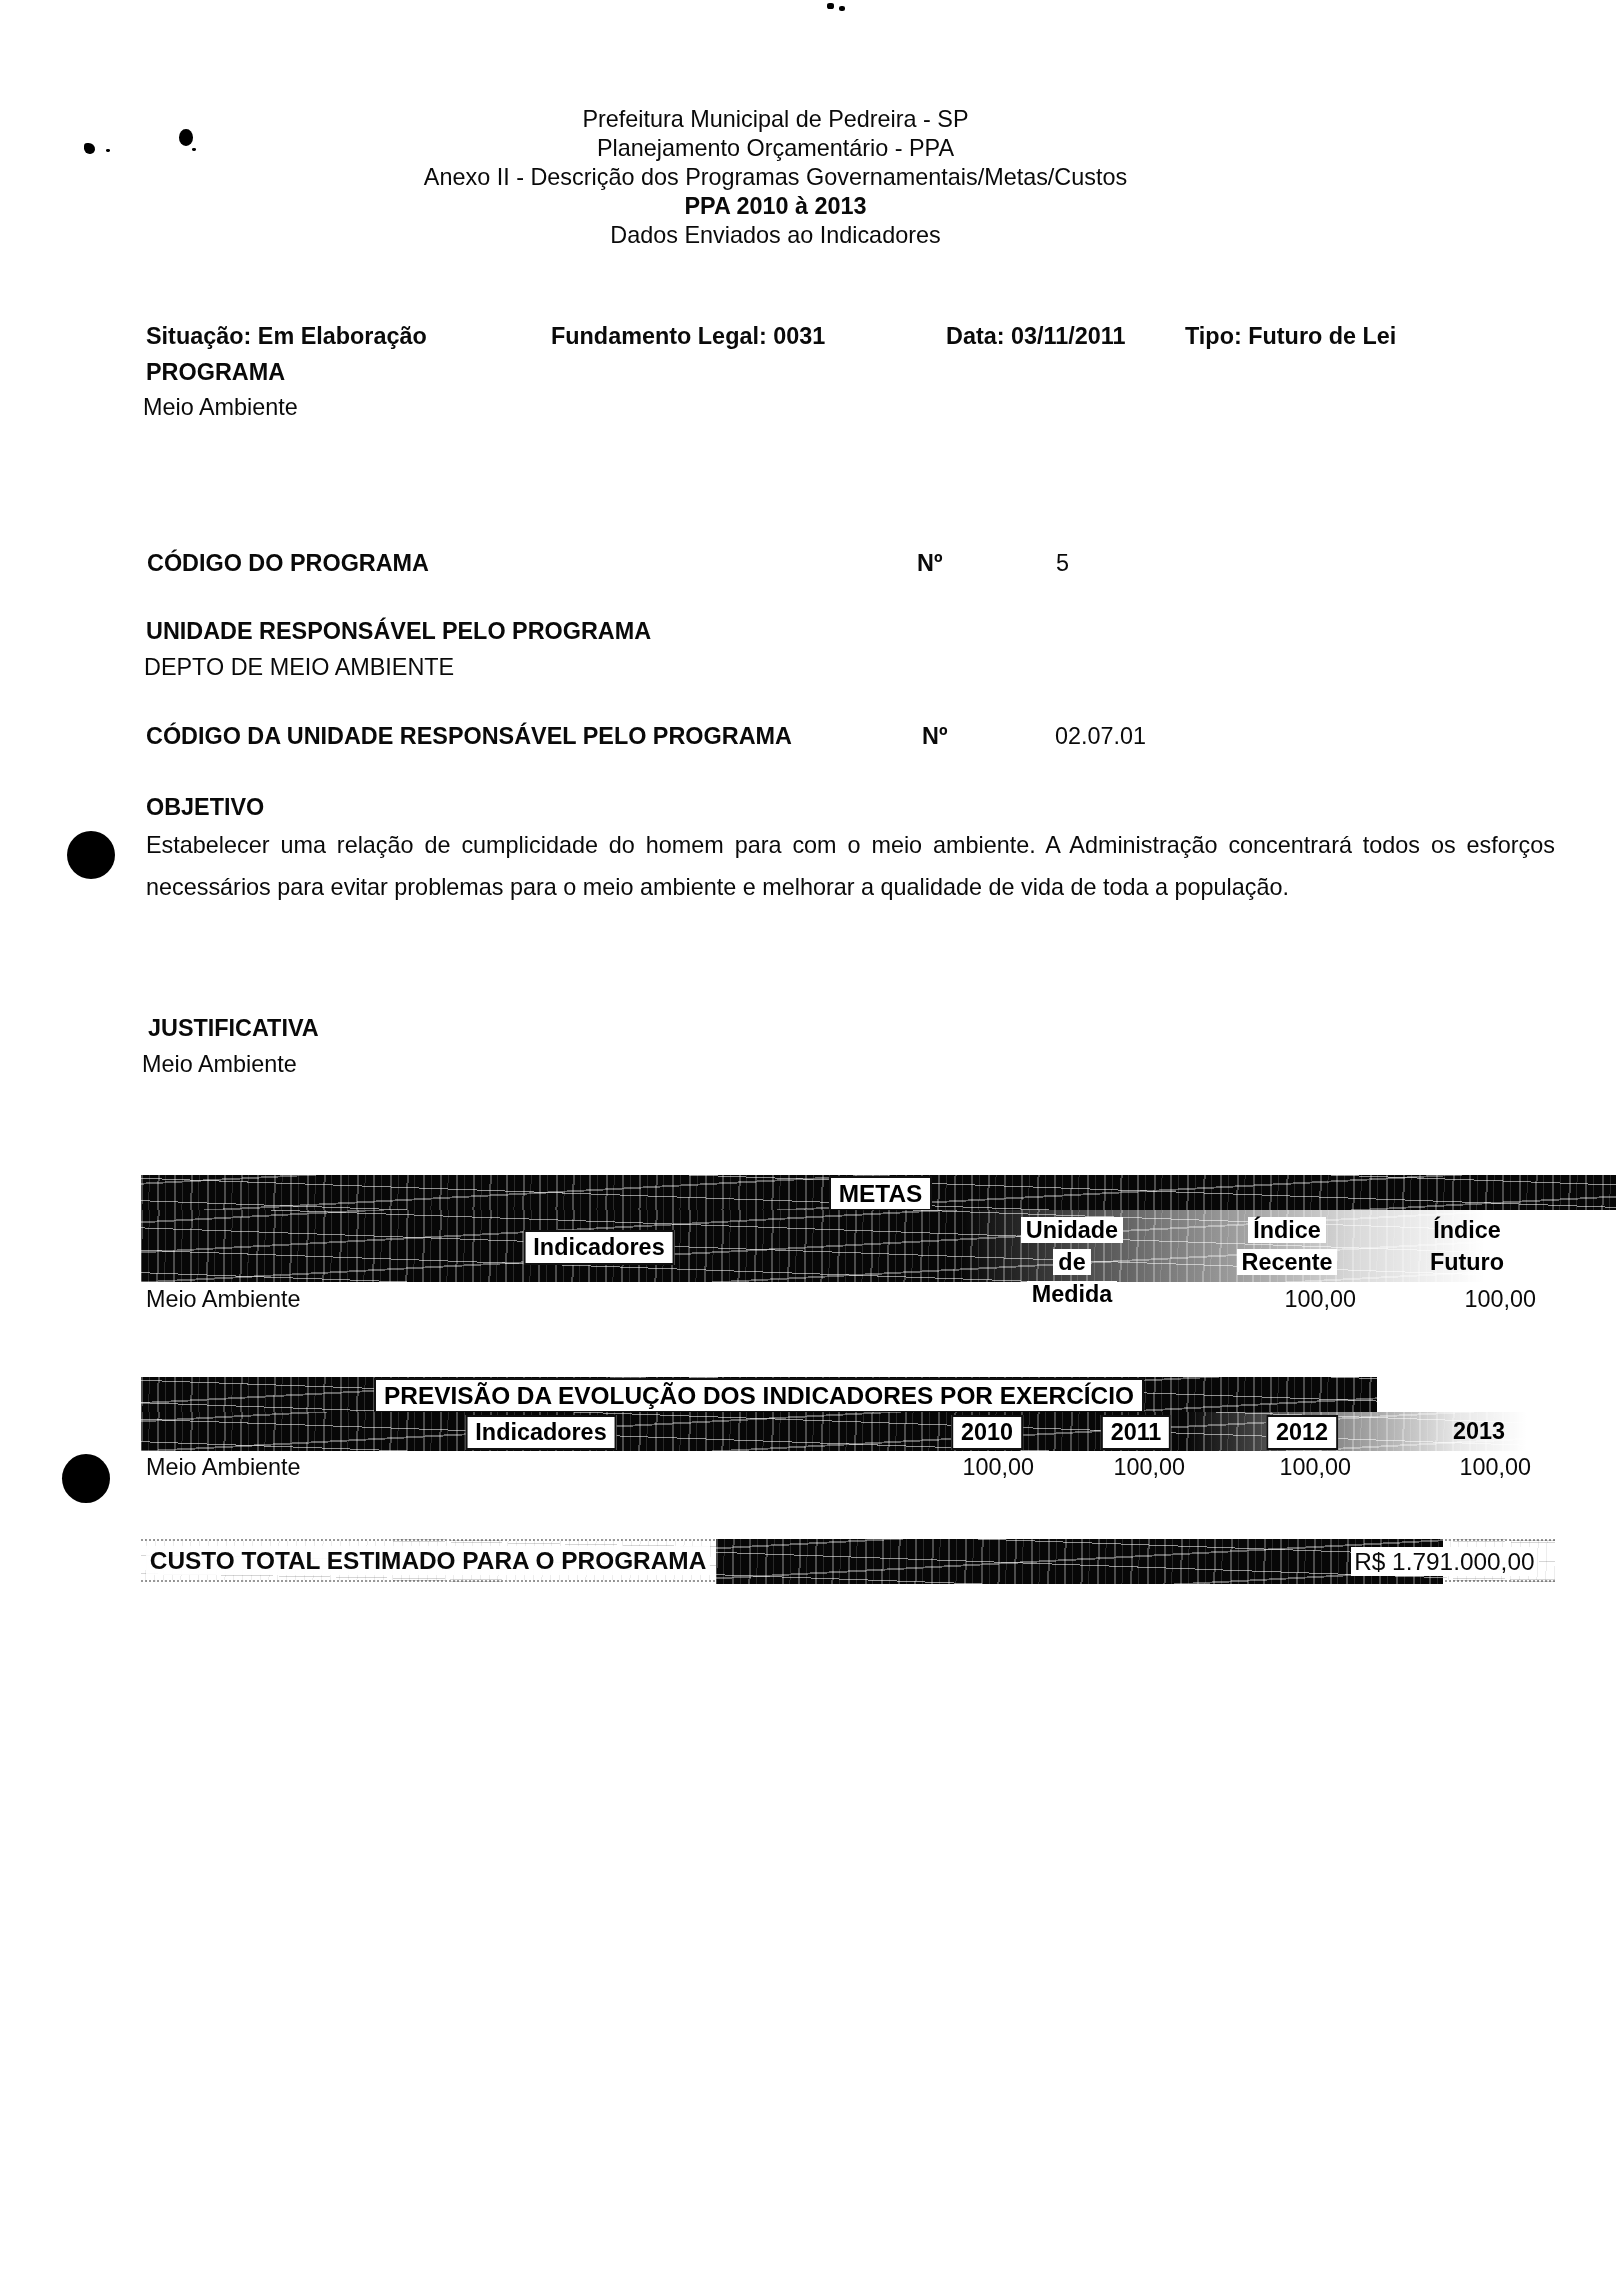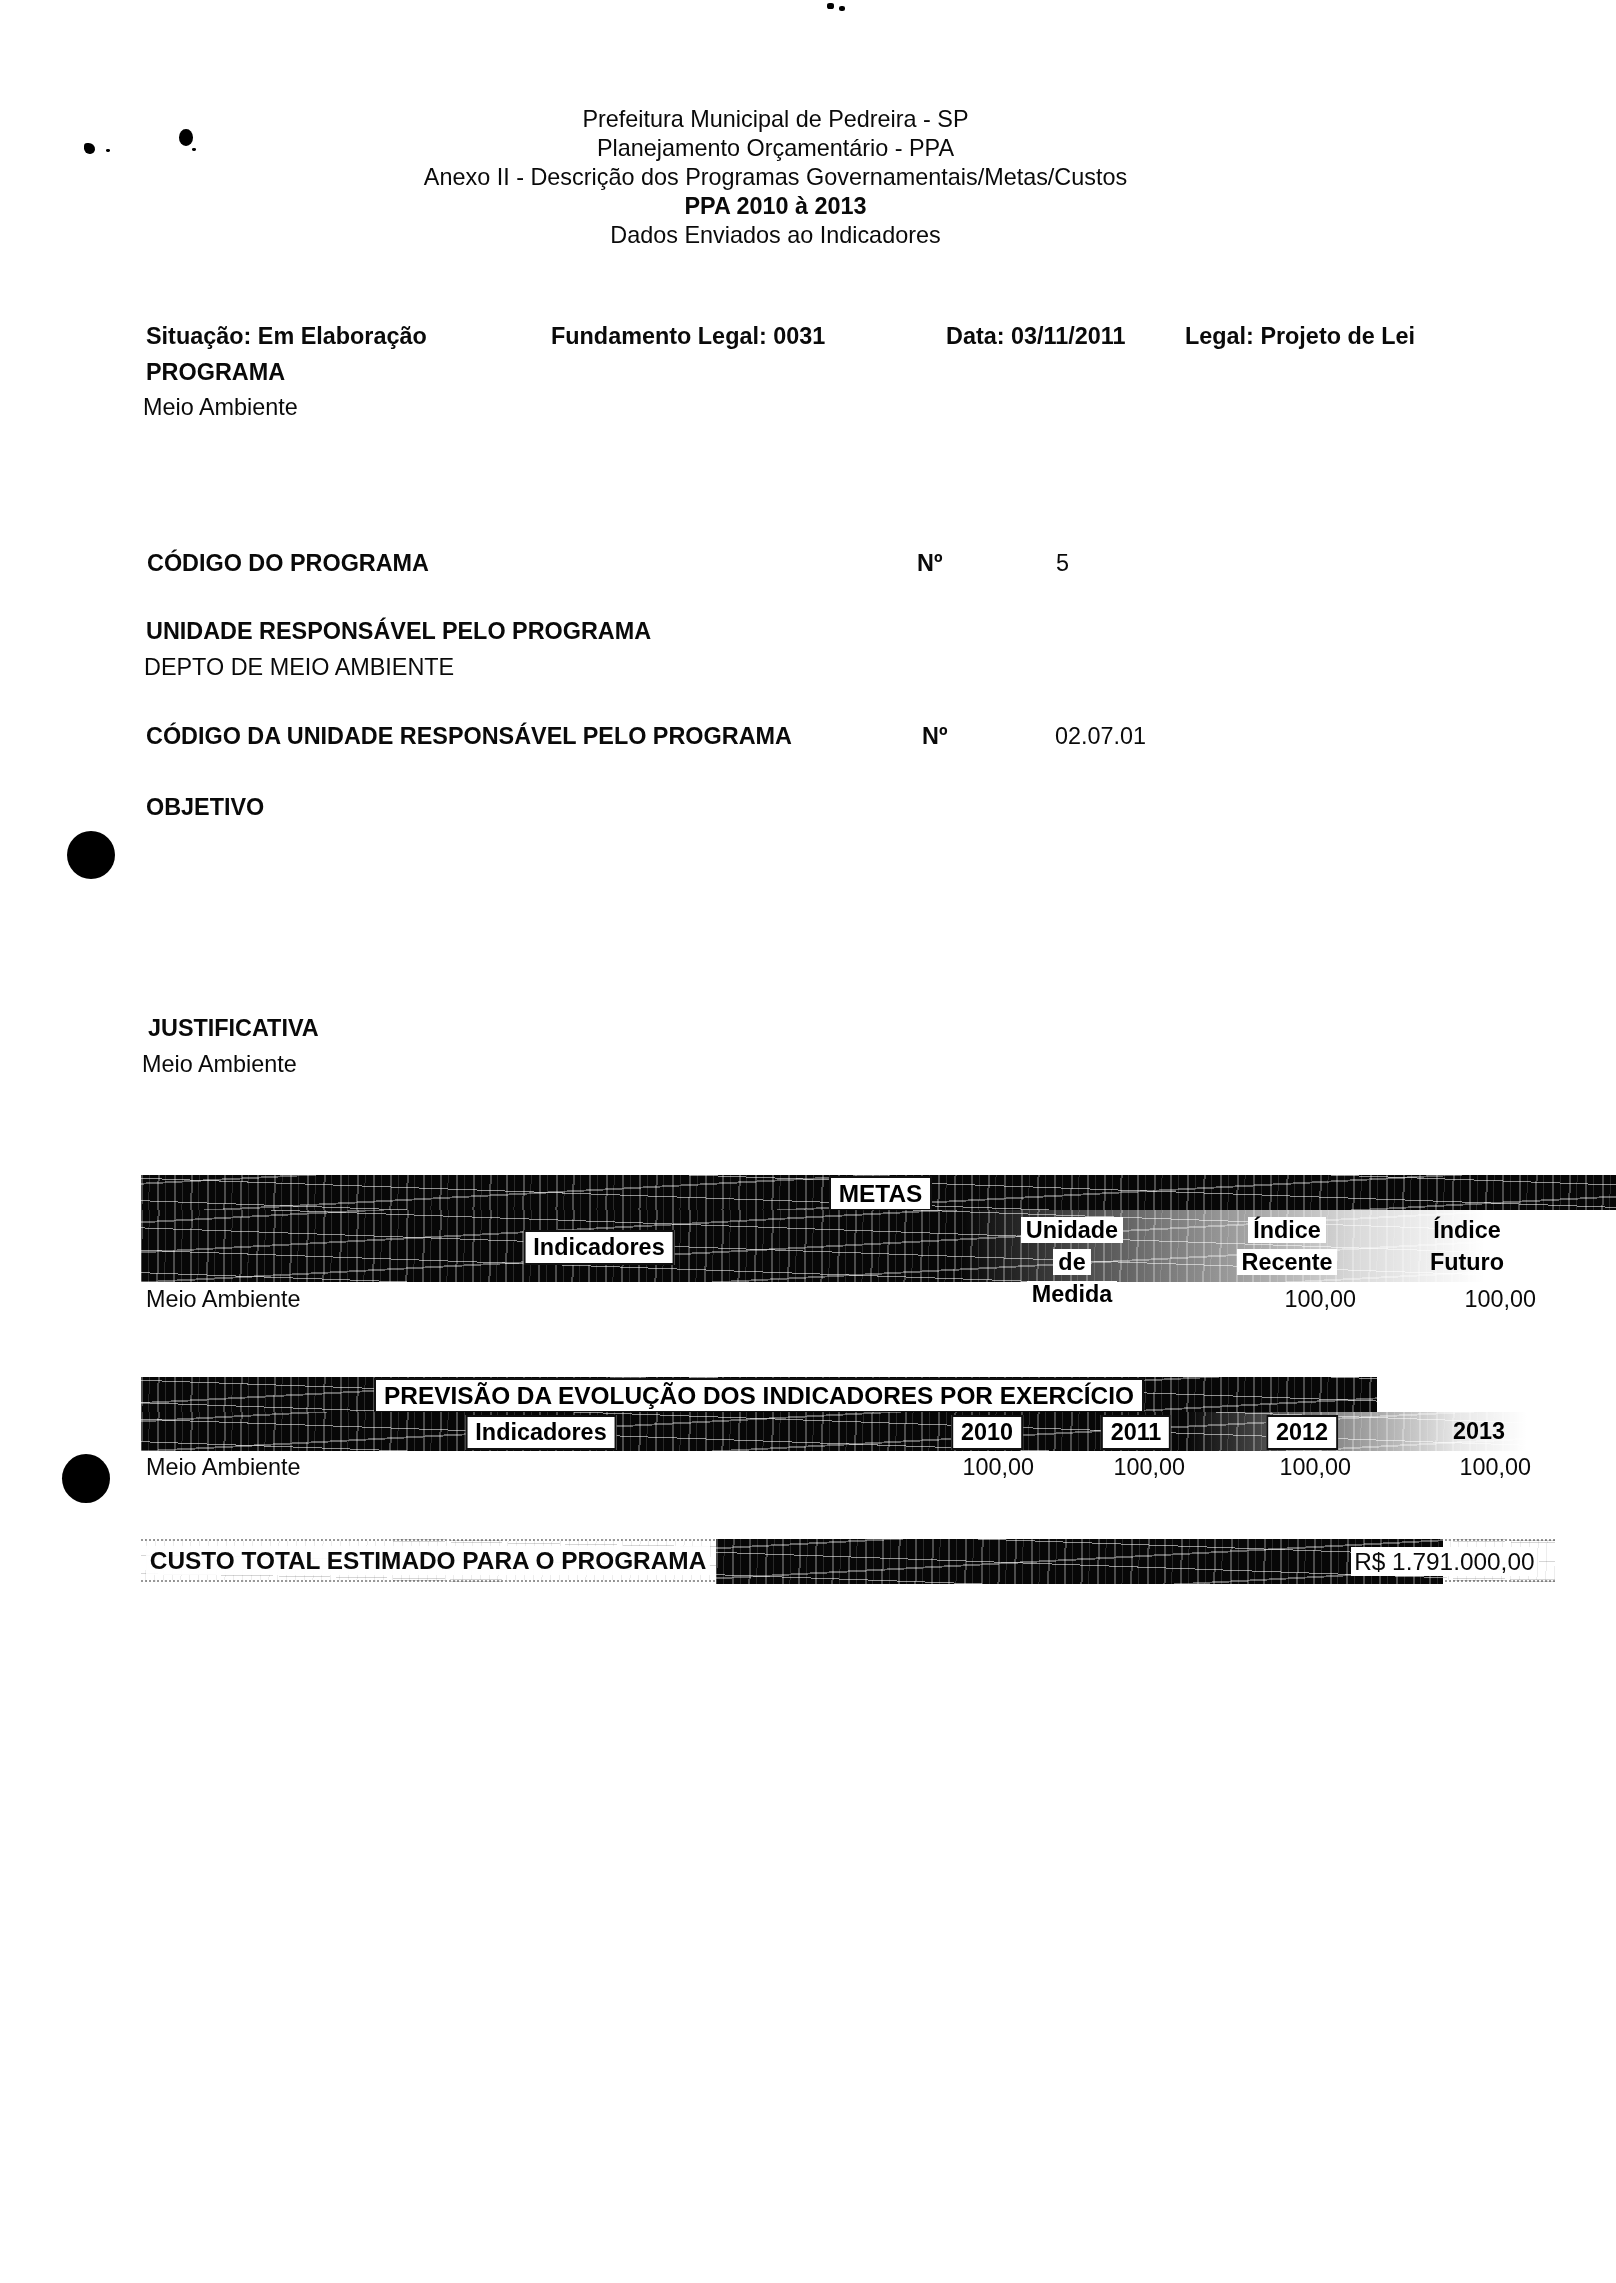--- a/index.html
+++ b/index.html
@@ -89,37 +89,38 @@
     <div>Prefeitura Municipal de Pedreira - SP</div>
     <div>Planejamento Orçamentário - PPA</div>
     <div>Anexo II - Descrição dos Programas Governamentais/Metas/Custos</div>
     <div class="b">PPA 2010 à 2013</div>
     <div>Dados Enviados ao Indicadores</div>
   </div>
 
   <div class="abs t24 b" style="left:146px;top:322px;">Situação: Em Elaboração</div>
   <div class="abs t24 b" style="left:551px;top:322px;">Fundamento Legal: 0031</div>
   <div class="abs t24 b" style="left:946px;top:322px;">Data: 03/11/2011</div>
-  <div class="abs t24 b" style="left:1185px;top:322px;">Legal: Projeto de Lei</div>
+  <div class="abs t24 b" style="left:1185px;top:322px;">Tipo: Futuro de Lei</div>
 
   <div class="abs t24 b" style="left:146px;top:358px;">PROGRAMA</div>
   <div class="abs t24" style="left:143px;top:393px;">Meio Ambiente</div>
 
   <div class="abs t24 b" style="left:147px;top:549px;">CÓDIGO DO PROGRAMA</div>
   <div class="abs t24 b" style="left:917px;top:549px;">Nº</div>
   <div class="abs t24" style="left:1056px;top:549px;">5</div>
 
   <div class="abs t24 b" style="left:146px;top:617px;">UNIDADE RESPONSÁVEL PELO PROGRAMA</div>
   <div class="abs t24" style="left:144px;top:653px;">DEPTO DE MEIO AMBIENTE</div>
 
   <div class="abs t24 b" style="left:146px;top:722px;">CÓDIGO DA UNIDADE RESPONSÁVEL PELO PROGRAMA</div>
   <div class="abs t24 b" style="left:922px;top:722px;">Nº</div>
   <div class="abs t24" style="left:1055px;top:722px;">02.07.01</div>
 
   <div class="abs t24 b" style="left:146px;top:793px;">OBJETIVO</div>
+  <div class="abs para" style="left:146px;top:824px;width:1409px;">Estabelecer uma relação de cumplicidade do homem para com o meio ambiente. A Administração concentrará todos os esforços necessários para evitar problemas para o meio ambiente e melhorar a qualidade de vida de toda a população.</div>
 
   <div class="abs t24 b" style="left:148px;top:1014px;">JUSTIFICATIVA</div>
   <div class="abs t24" style="left:142px;top:1050px;">Meio Ambiente</div>
 
   <div class="abs noise-dark" style="left:141px;top:1175px;width:1479px;height:35px;text-align:center;">
     <span class="hdr-box t25" style="margin-top:1px;">METAS</span>
   </div>
 
   <div class="abs noise-dark fade-right" style="left:141px;top:1210px;width:1414px;height:72px;">
     <span class="abs hdr-box t24" style="left:458px;top:19.5px;transform:translateX(-50%);">Indicadores</span>

